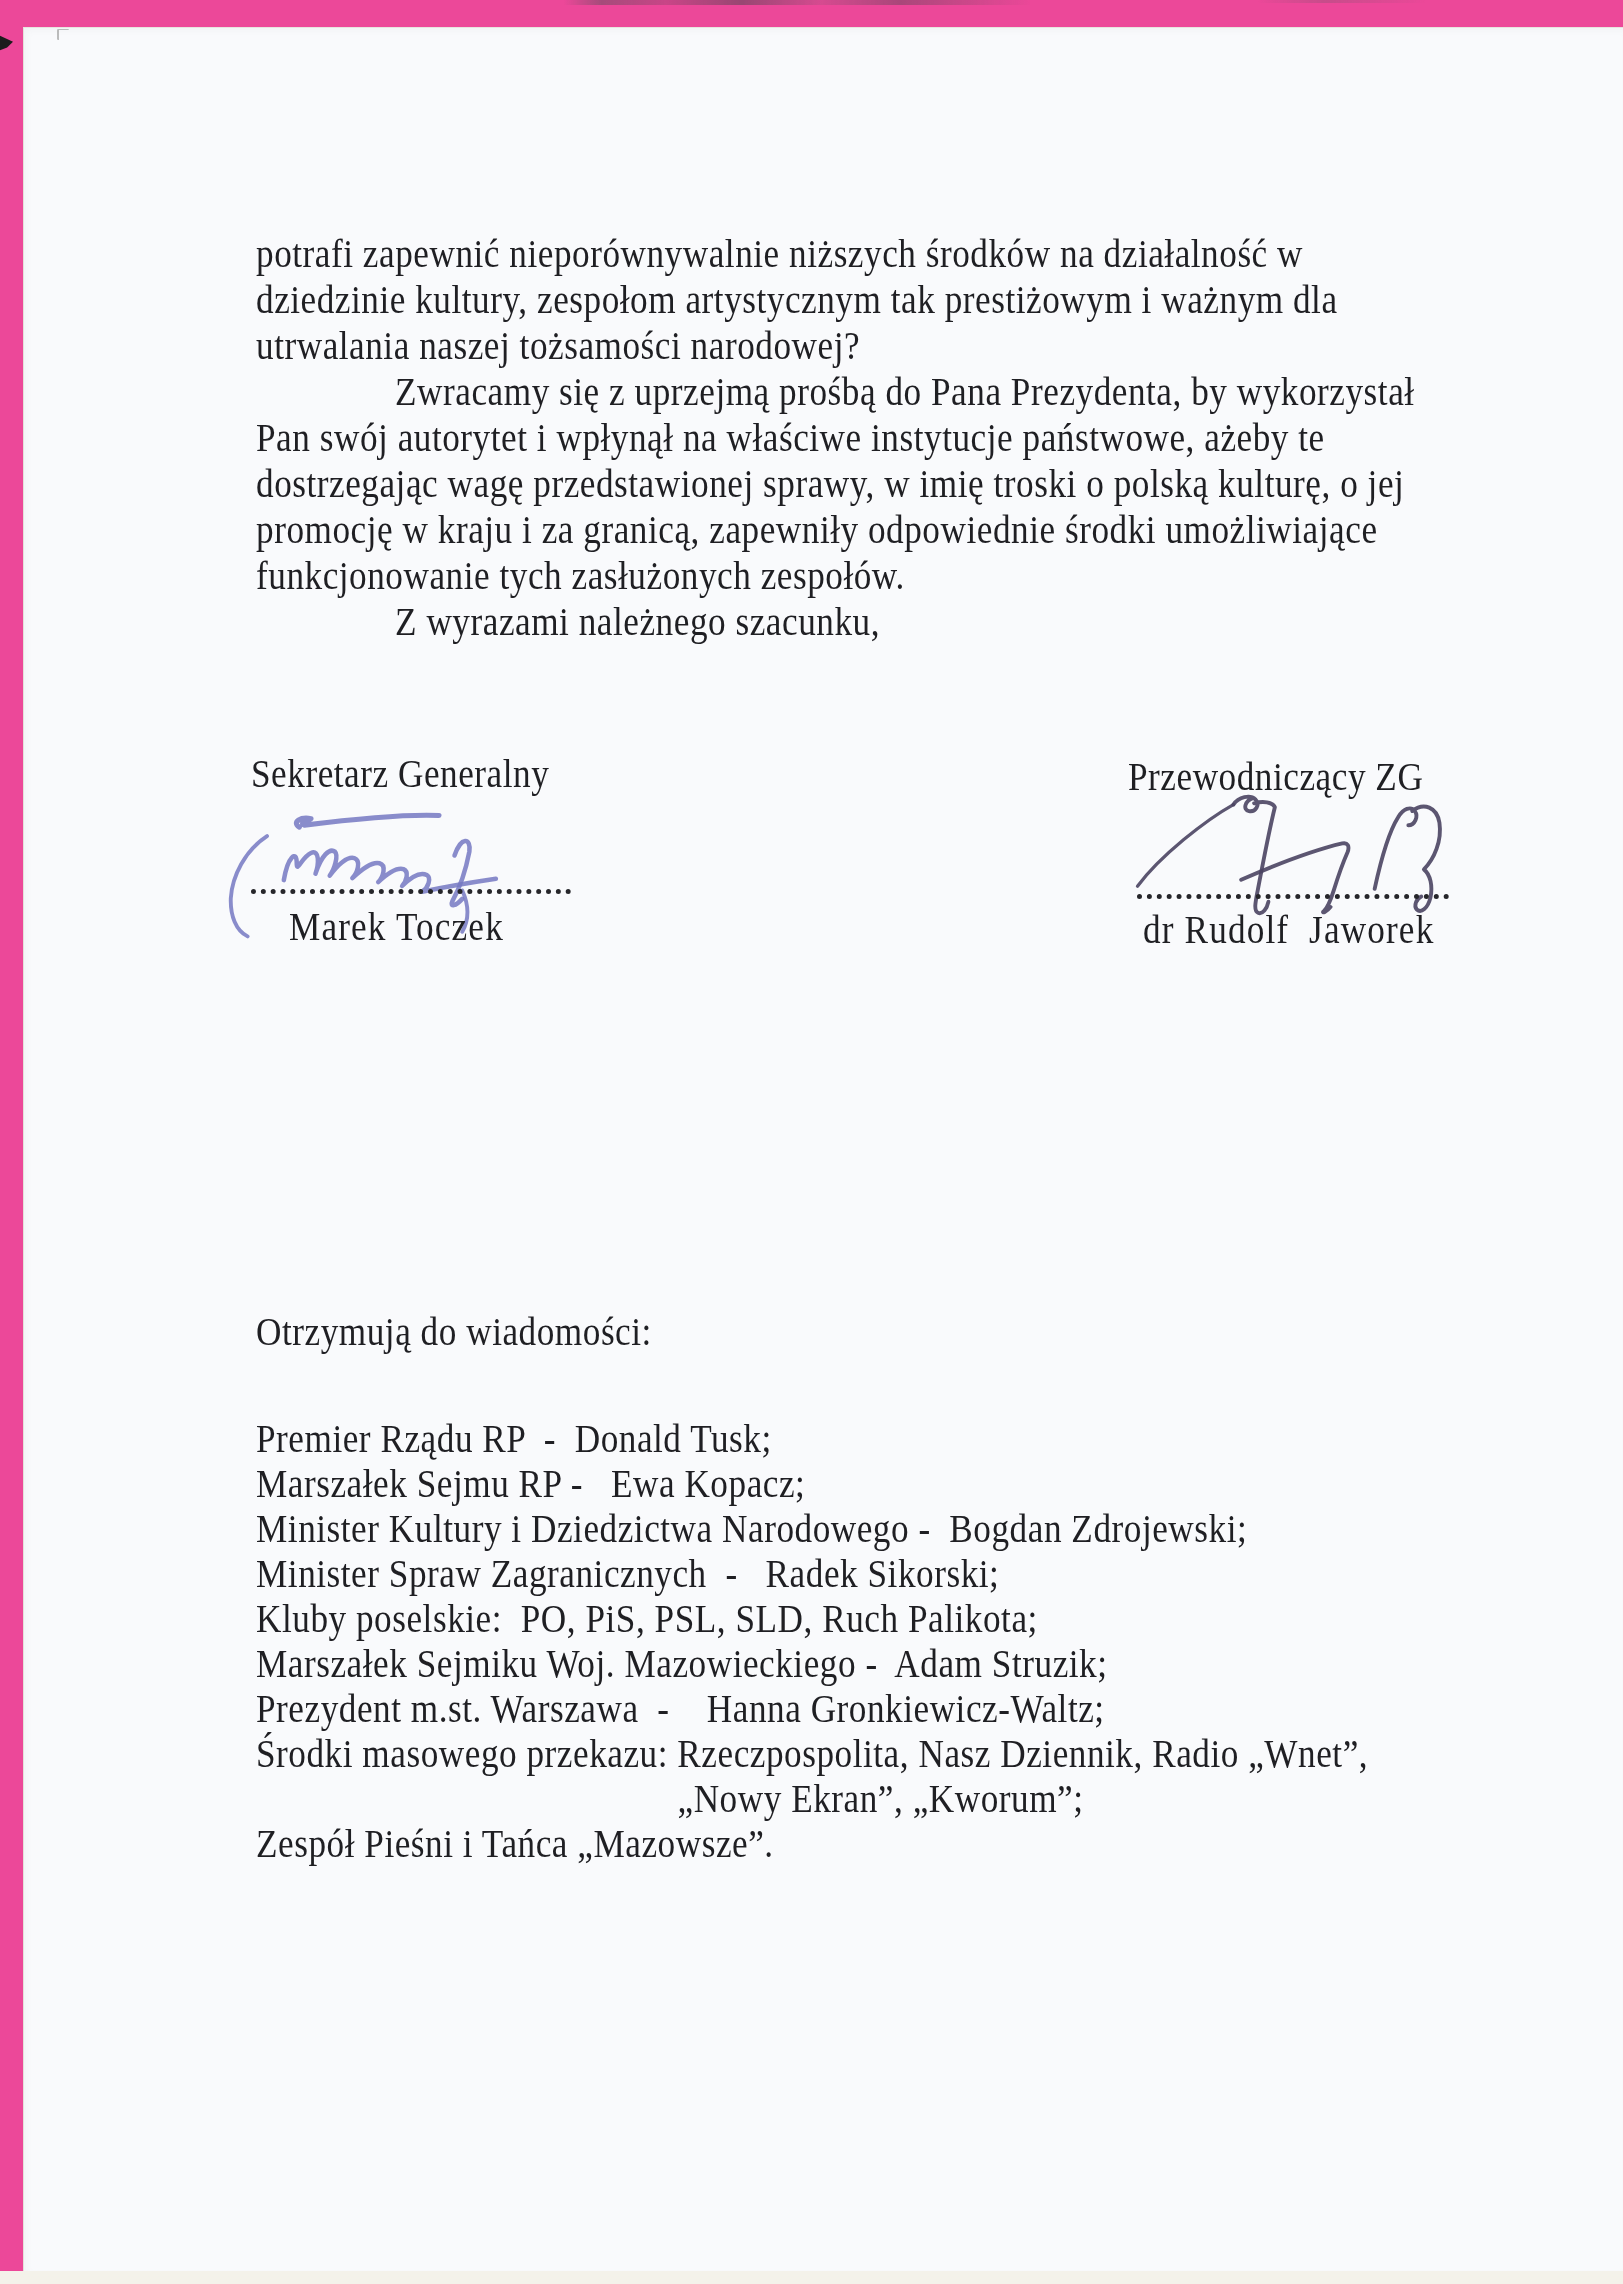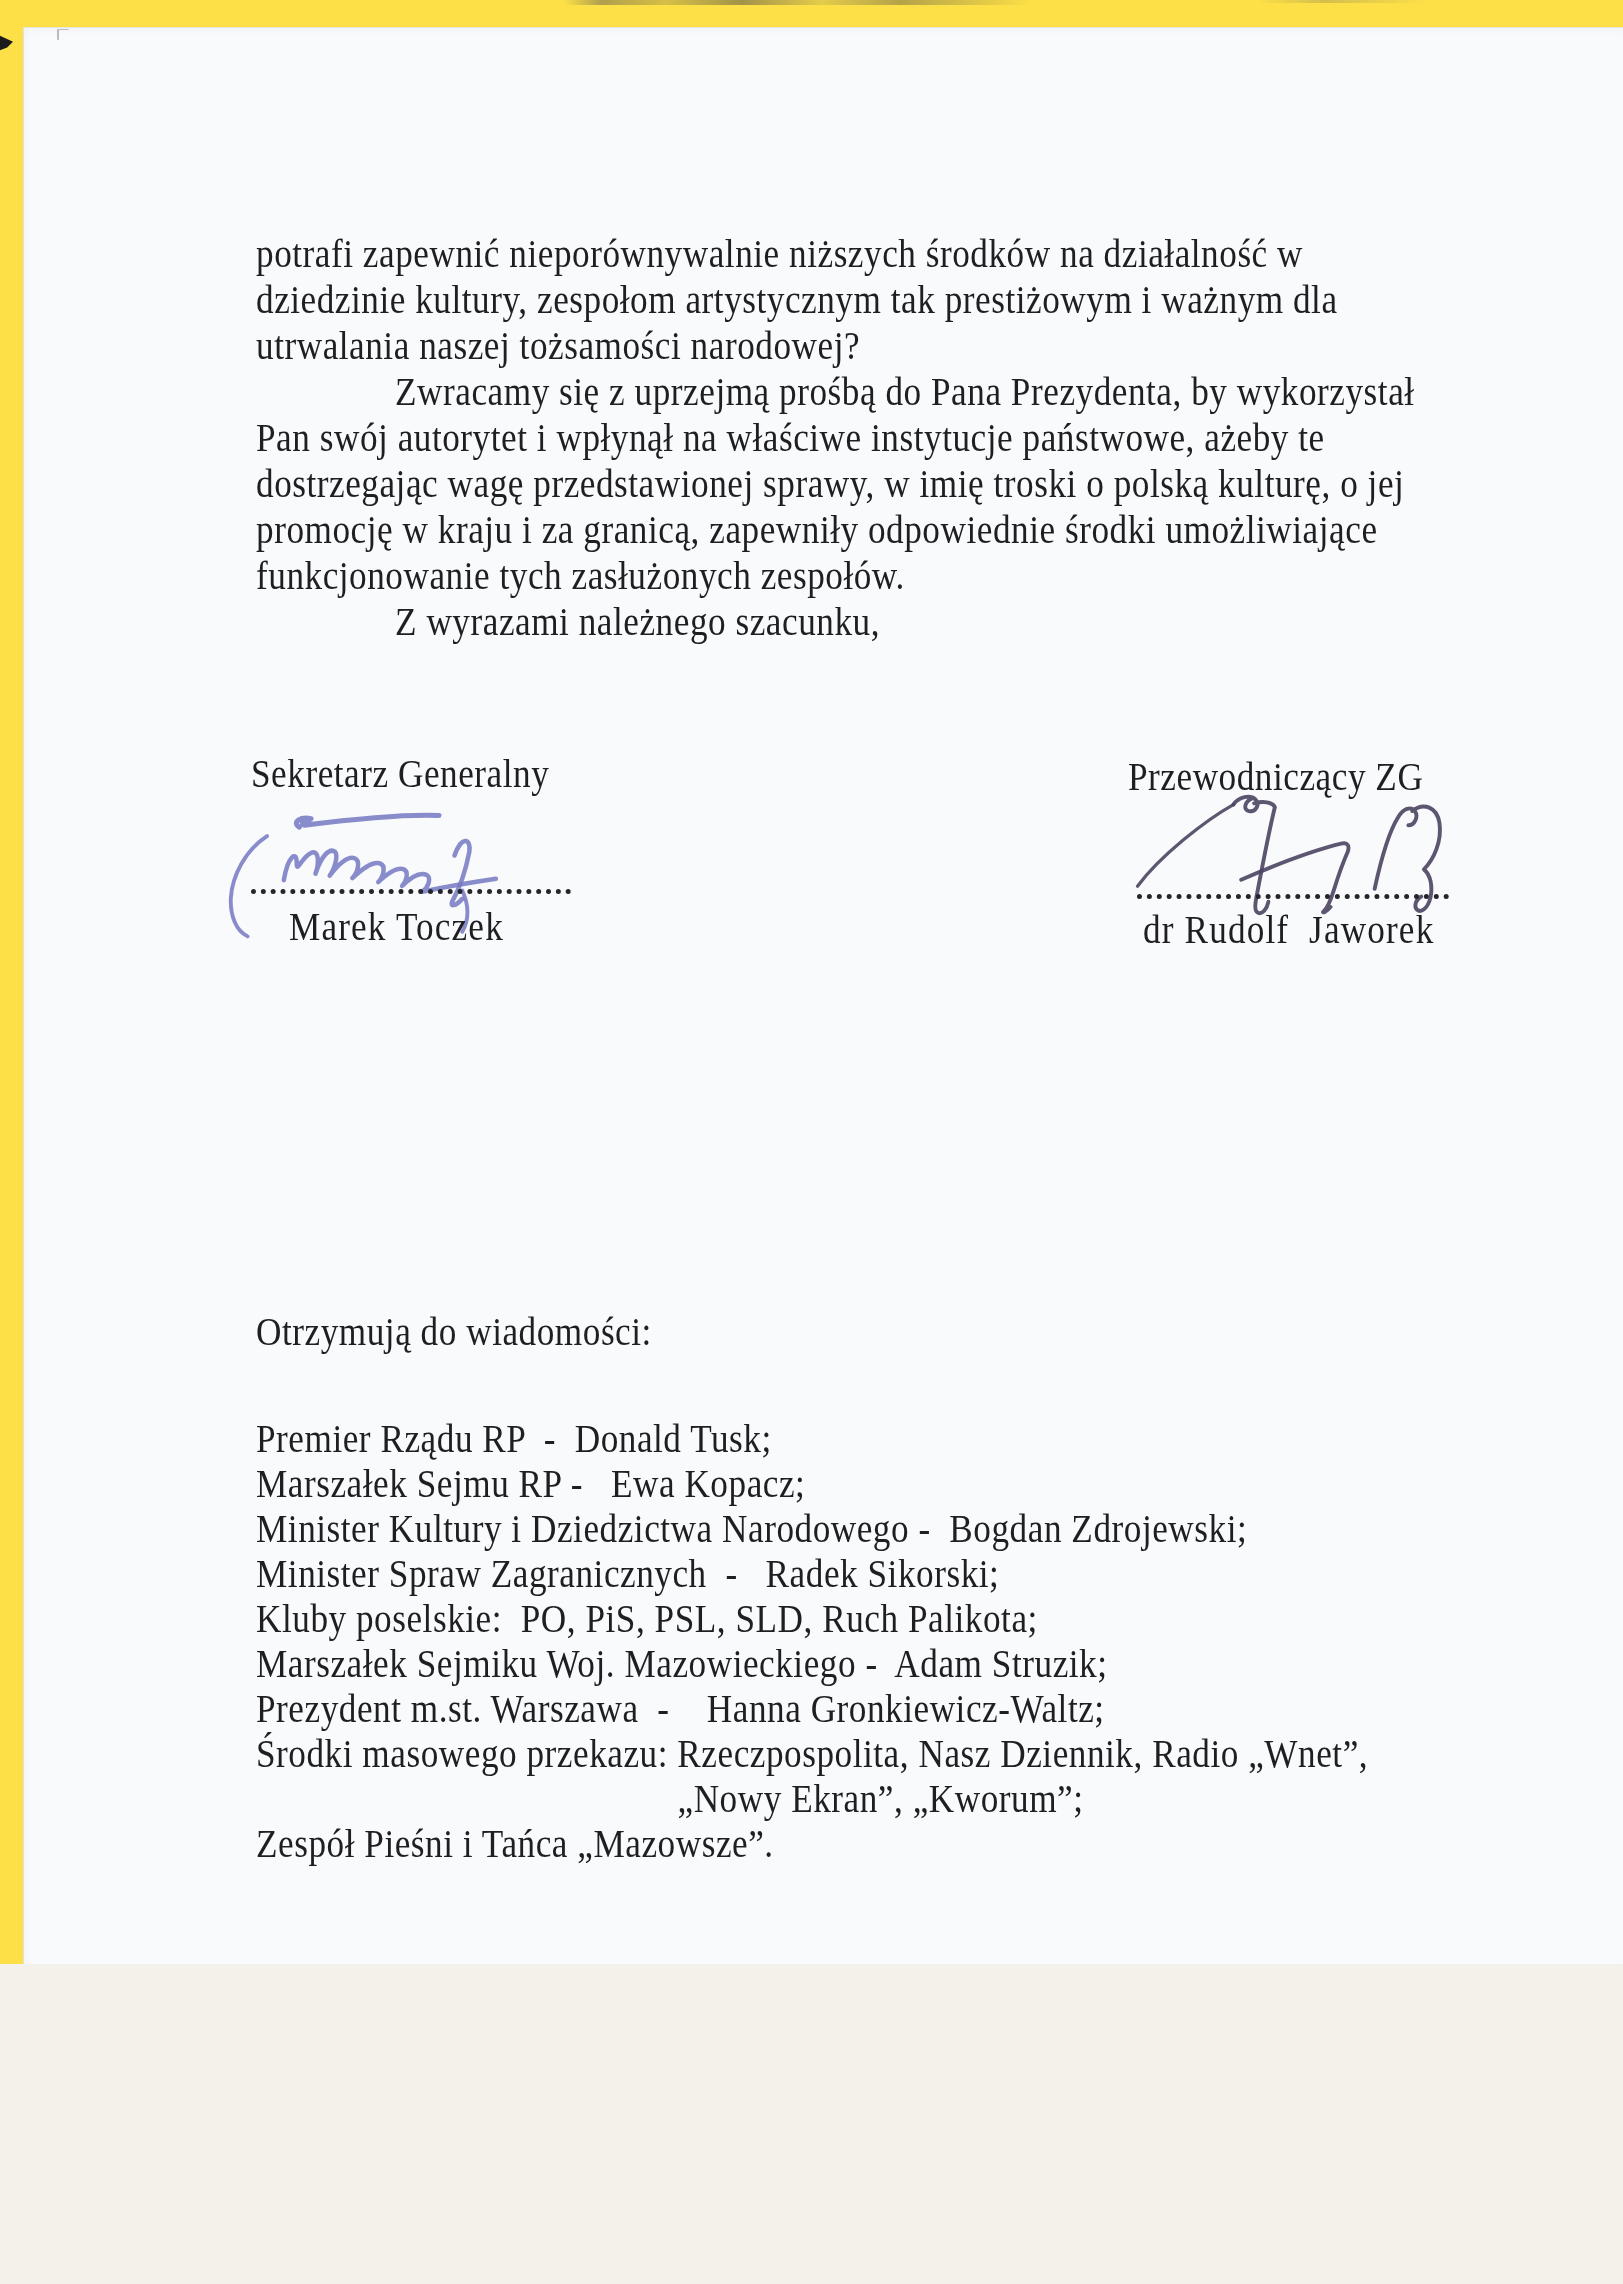--- a/index.html
+++ b/index.html
@@ -4,22 +4,22 @@
 <title>Scanned letter page</title>
 <style>
   html,body{margin:0;padding:0;}
   body{
     width:1624px;height:2284px;
     background:#f3f1ea;
     font-family:"Liberation Serif","DejaVu Serif",serif;
     position:relative;
   }
   .scan{
-    position:absolute;left:0;top:0;width:1624px;height:1964px;
-    overflow:hidden;background:#fde047;
+    position:absolute;left:0;top:0;width:1624px;height:2284px;
+    overflow:hidden;background:#ec4899;
   }
   .paper{
     position:absolute;left:23px;top:27px;width:1600px;height:2244px;
     background:#f9fafc;
     border-left:1.3px solid #e3e1d9;
     border-top:1.3px solid #e7e5de;
     box-shadow:inset 2.6px 2.6px 6.5px rgba(120,120,110,0.05);
   }
   .paper-corner-tick{
     position:absolute;left:57px;top:28.5px;width:10.4px;height:10.4px;

